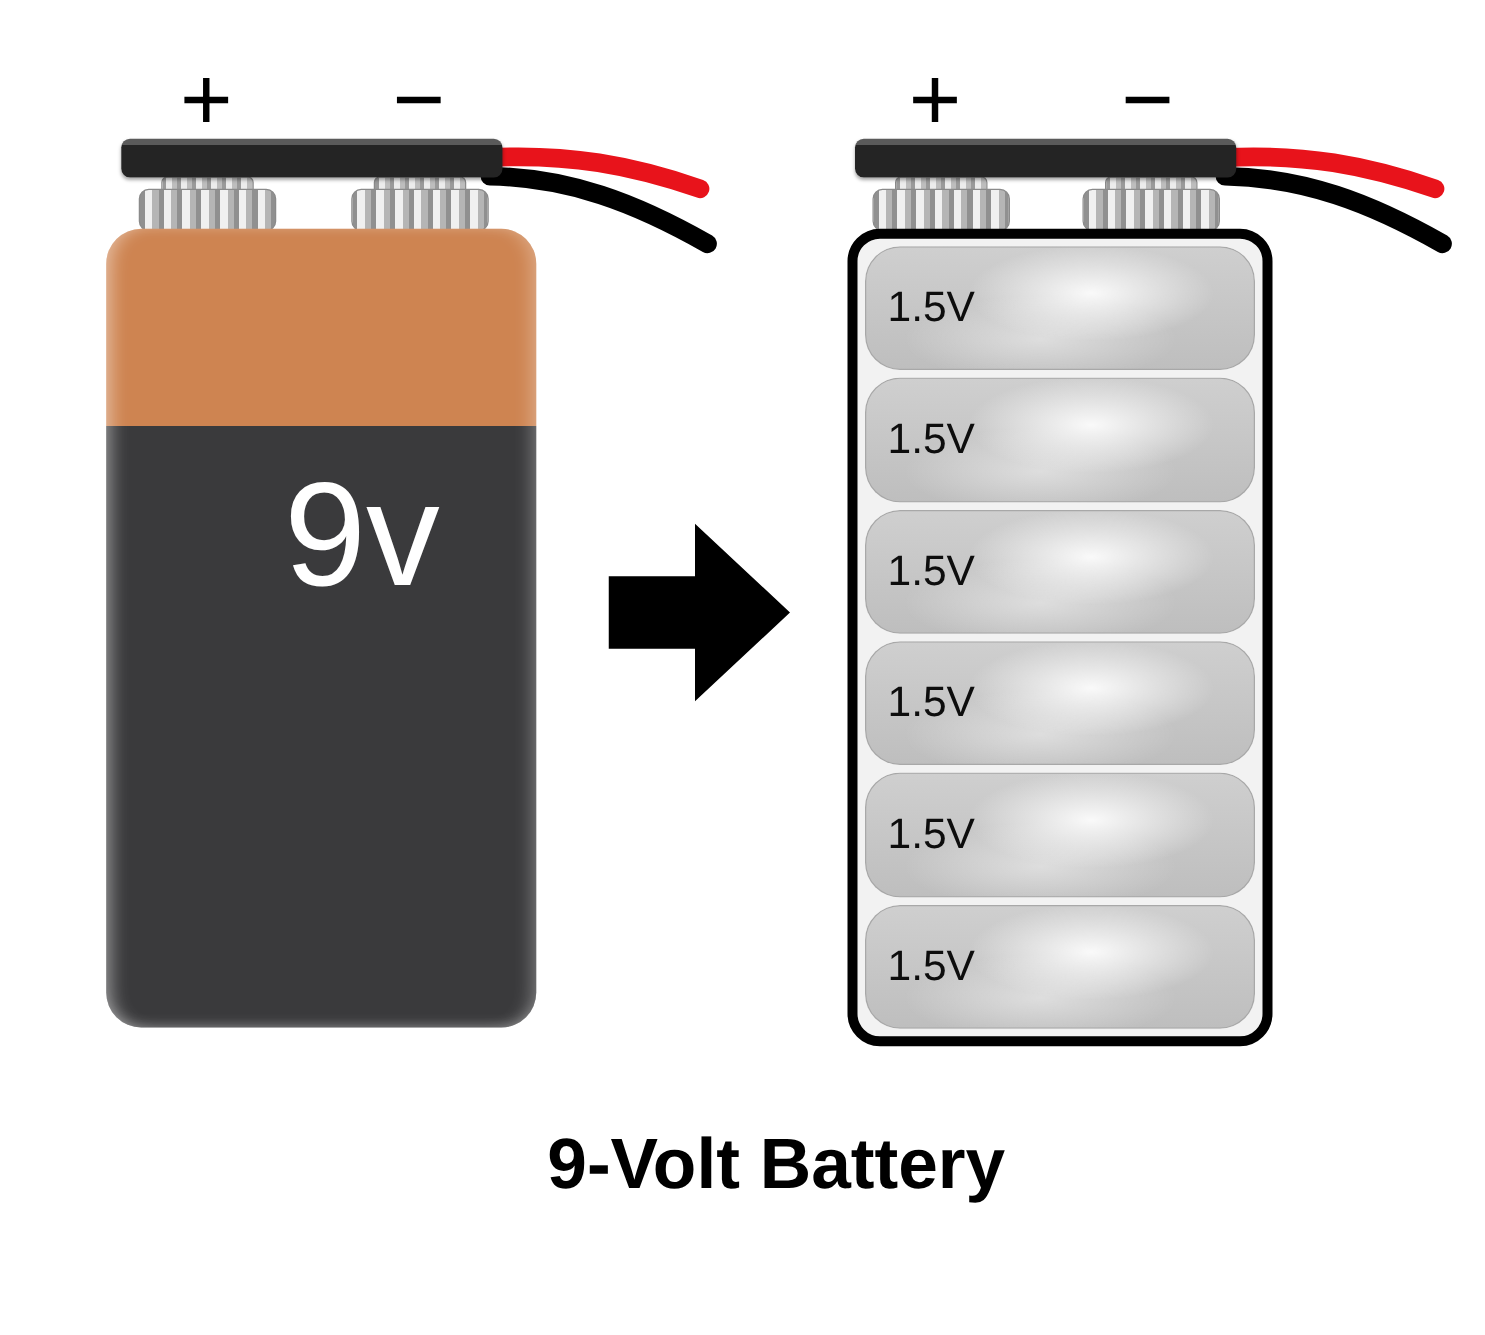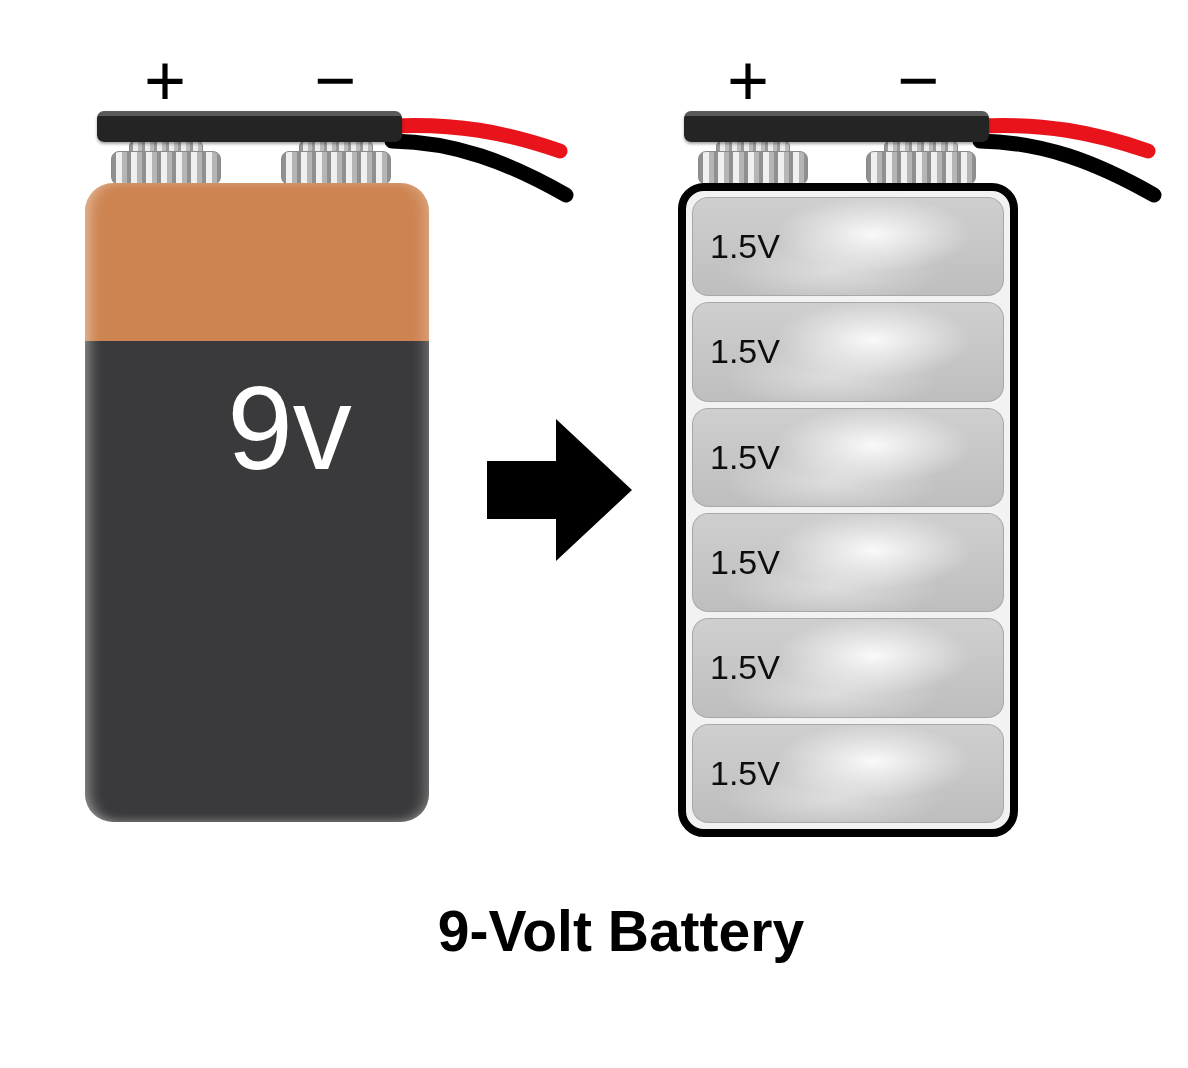--- a/index.html
+++ b/index.html
@@ -86,21 +86,21 @@
     border-radius: 26px;
     background: #f2f2f2;
     z-index: 3;
     display: flex;
     flex-direction: column;
     gap: 6px;
     padding: 6px;
   }
   .cell {
     flex: 1;
-    border-radius: 16px;
+    border-radius: 28px;
     background:
       radial-gradient(ellipse 45% 55% at 58% 38%, rgba(255,255,255,.9), rgba(255,255,255,0) 70%),
       radial-gradient(ellipse 50% 50% at 45% 75%, rgba(255,255,255,.45), rgba(255,255,255,0) 70%),
       linear-gradient(#cfcfcf, #bebebe);
     box-shadow: inset 0 0 0 1px #a8a8a8;
     display: flex;
     align-items: center;
   }
   .cell-label {
     font-size: 34px;

